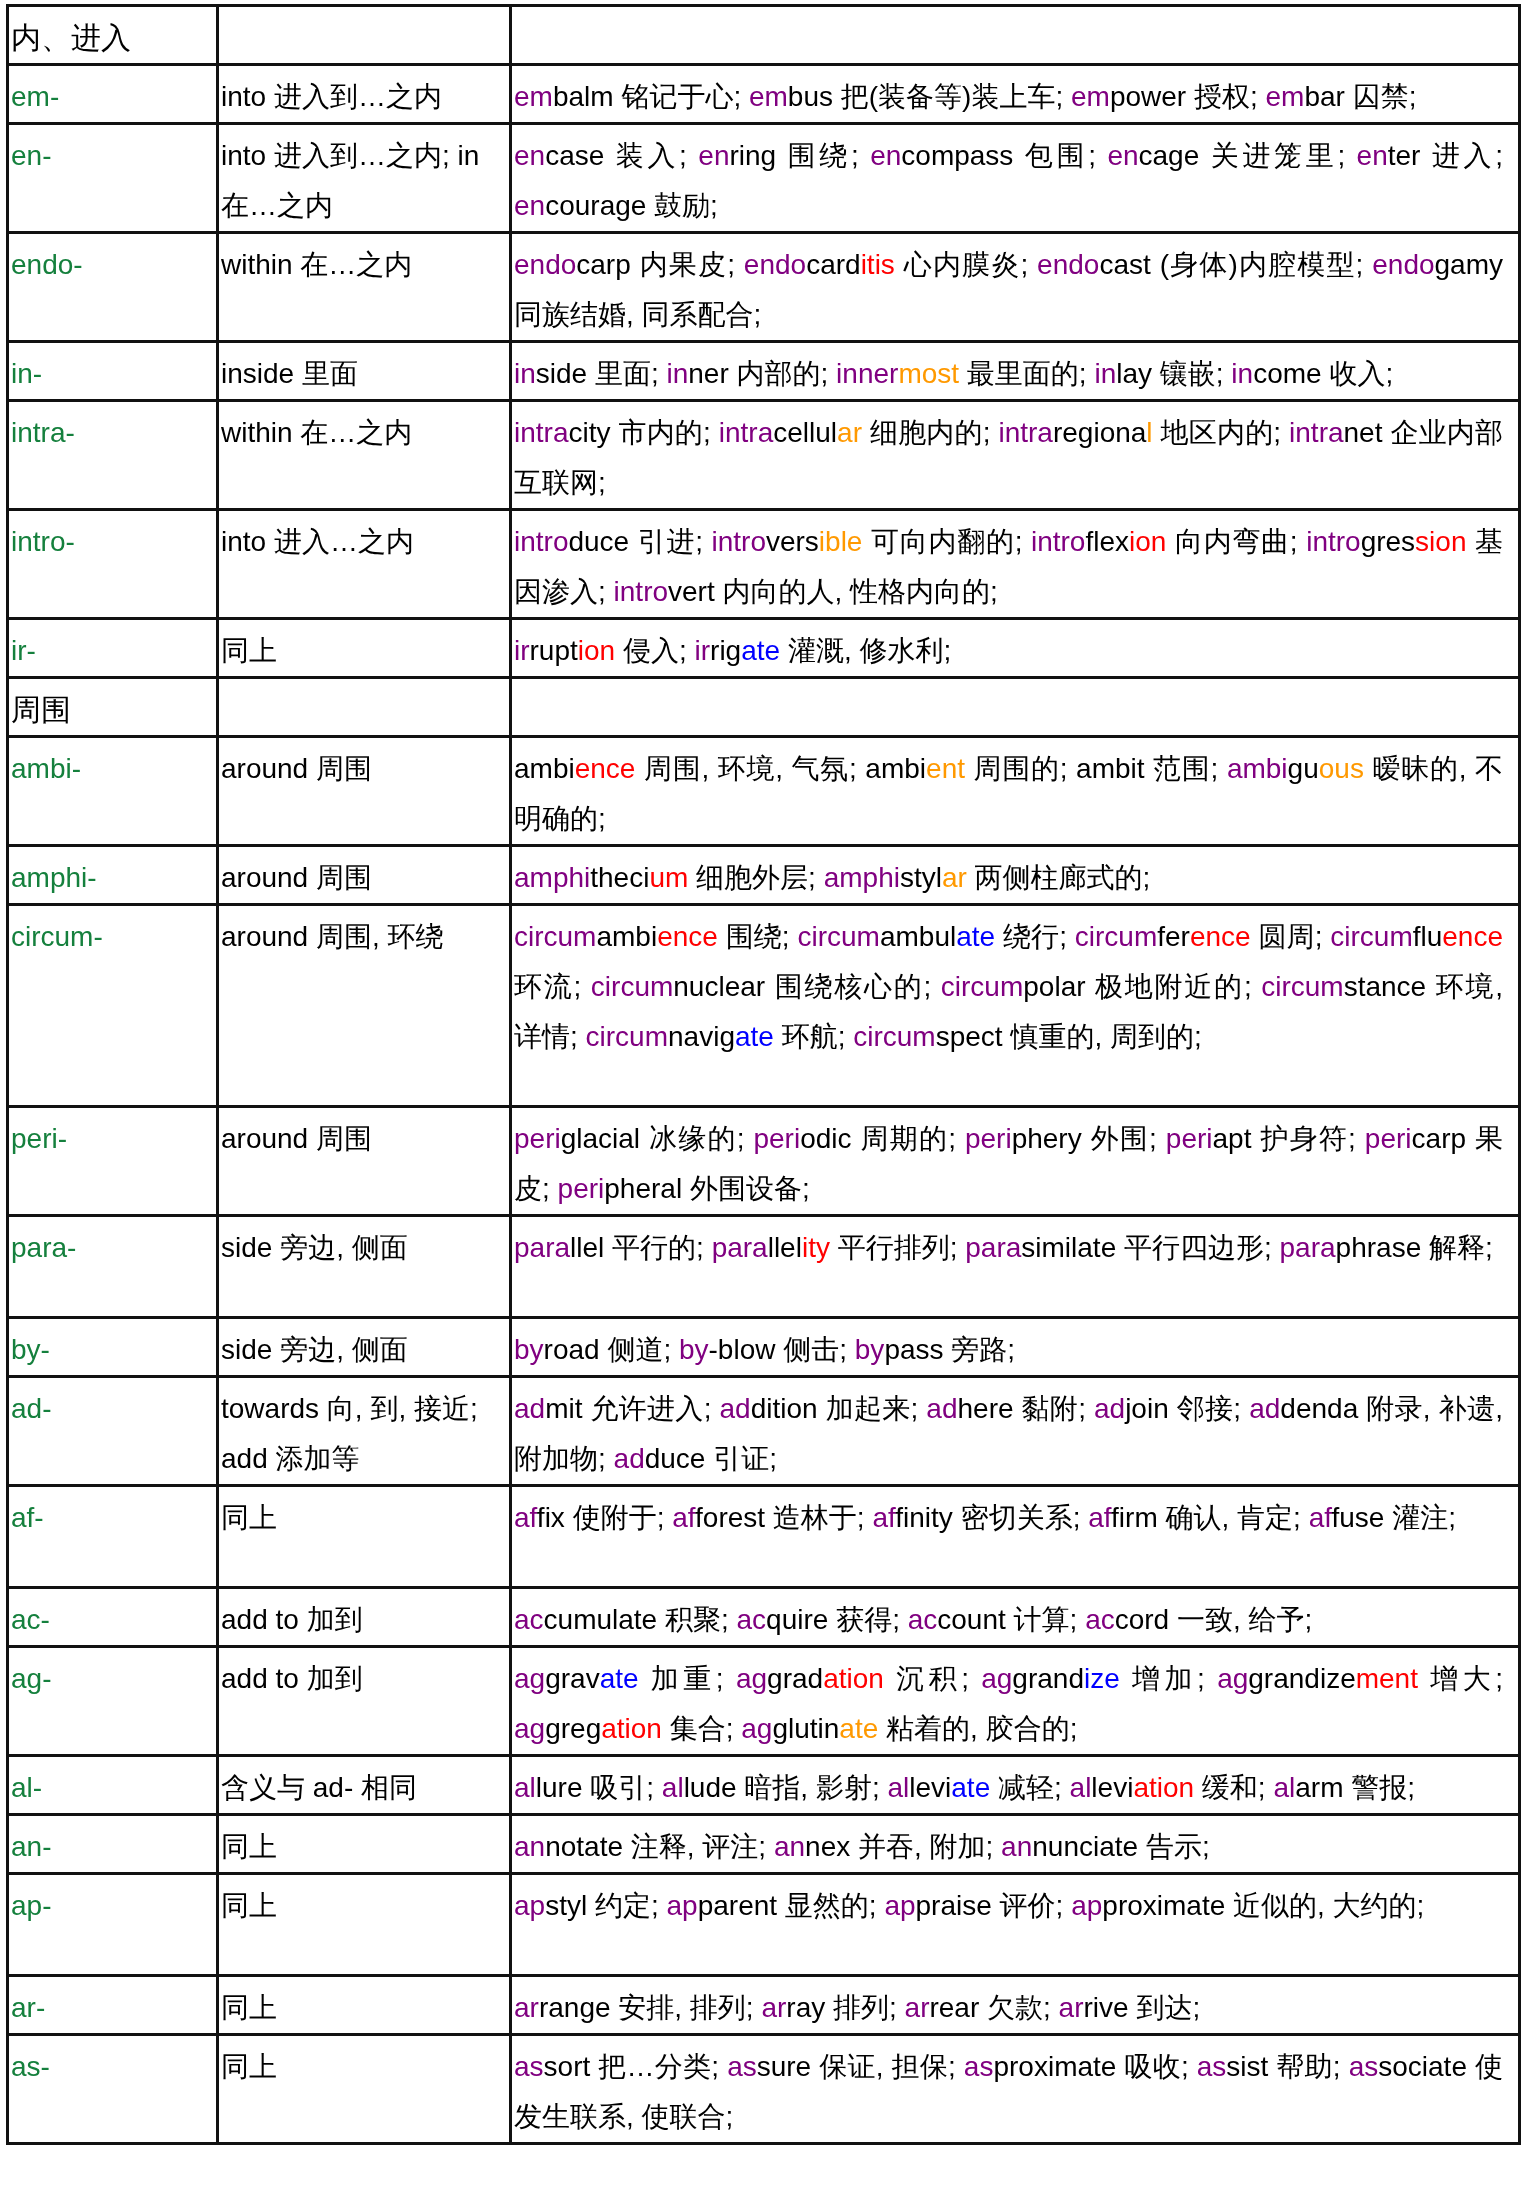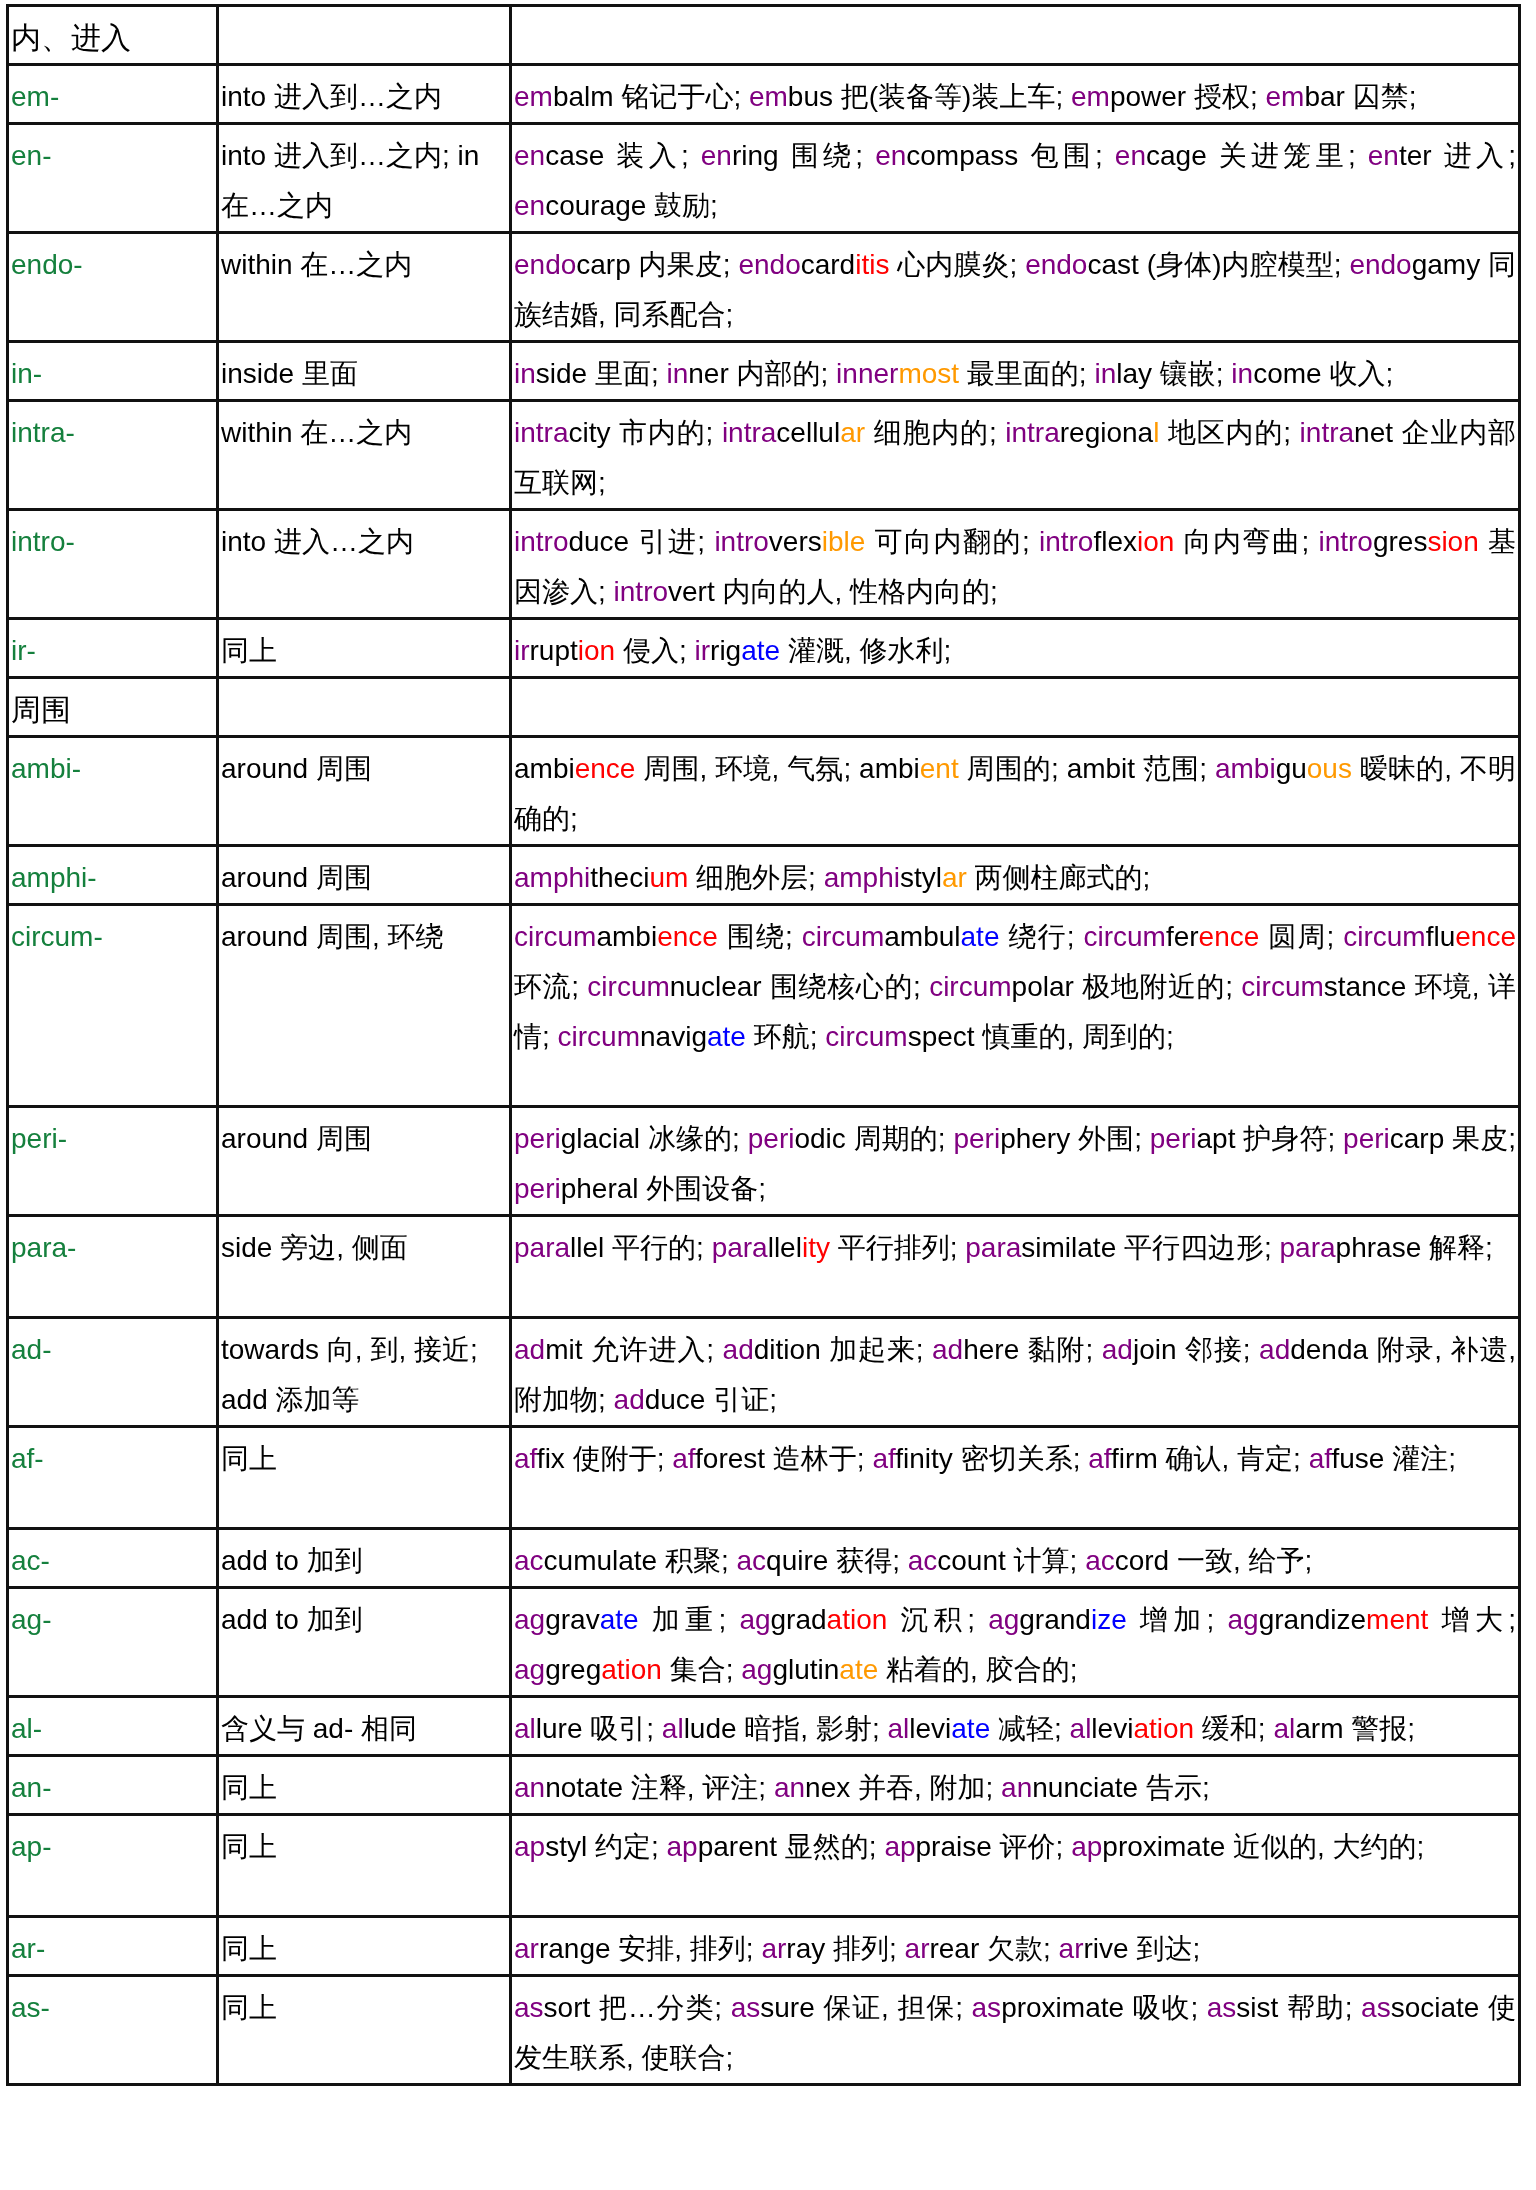--- a/index.html
+++ b/index.html
@@ -2,21 +2,21 @@
 <html><head>
   <meta charset="utf-8">
   <style>
     html, body { margin: 0; padding: 0; background: #ffffff; }
     body { width: 1536px; height: 2190px; overflow: hidden; position: relative;
       font-family: "Liberation Sans", "DejaVu Sans", sans-serif; color: #000; }
     table.roots { position: absolute; left: 6px; top: 4px; width: 1512px;
       border-collapse: collapse; table-layout: fixed; }
     table.roots td { border: 3px solid #111; vertical-align: top; padding: 6px 0 0 2px;
       font-size: 28px; line-height: 50px; overflow: hidden; white-space: normal; word-break: normal; }
-    table.roots td.c3 { text-align: justify; padding-right: 2px; }
+    table.roots td.c3 { text-align: justify; padding-right: 15px; }
     col.k1 { width: 210px; } col.k2 { width: 293px; } col.k3 { width: 1009px; }
     .r1 td { height: 43px; } .r2 td { height: 93px; } .r4 td { height: 193px; }
     .section td.c1 { font-size: 30px; }
     .prefix { color: #15803d; }
     .seg-p { color: #800080; } .seg-k { color: #000; } .seg-r { color: #ff0000; }
     .seg-o { color: #ff9900; } .seg-b { color: #0000ff; }
   </style>
 </head>
 <body>
 
@@ -90,20 +90,25 @@
       <tr class="r2">
         <td class="c1 prefix">peri-</td>
         <td class="c2">around 周围</td>
         <td class="c3"><span class="seg-p">peri</span><span class="seg-k">glacial  冰缘的; </span><span class="seg-p">peri</span><span class="seg-k">odic  周期的; </span><span class="seg-p">peri</span><span class="seg-k">phery  外围; </span><span class="seg-p">peri</span><span class="seg-k">apt  护身符; </span><span class="seg-p">peri</span><span class="seg-k">carp 果皮; </span><span class="seg-p">peri</span><span class="seg-k">pheral 外围设备;</span></td>
       </tr>
       <tr class="r2">
         <td class="c1 prefix">para-</td>
         <td class="c2">side 旁边, 侧面</td>
         <td class="c3"><span class="seg-p">para</span><span class="seg-k">llel  平行的; </span><span class="seg-p">para</span><span class="seg-k">llel</span><span class="seg-r">ity</span><span class="seg-k">  平行排列; </span><span class="seg-p">para</span><span class="seg-k">similate  平行四边形; </span><span class="seg-p">para</span><span class="seg-k">phrase 解释;</span></td>
       </tr>
+      <tr class="r1">
+        <td class="c1 prefix">by-</td>
+        <td class="c2">side 旁边, 侧面</td>
+        <td class="c3"><span class="seg-p">by</span><span class="seg-k">road 侧道; </span><span class="seg-p">by</span><span class="seg-k">-blow 侧击; </span><span class="seg-p">by</span><span class="seg-k">pass 旁路;</span></td>
+      </tr>
       <tr class="r2">
         <td class="c1 prefix">ad-</td>
         <td class="c2">towards  向, 到, 接近; add 添加等</td>
         <td class="c3"><span class="seg-p">ad</span><span class="seg-k">mit 允许进入; </span><span class="seg-p">ad</span><span class="seg-k">dition 加起来; </span><span class="seg-p">ad</span><span class="seg-k">here 黏附; </span><span class="seg-p">ad</span><span class="seg-k">join 邻接; </span><span class="seg-p">ad</span><span class="seg-k">denda 附录, 补遗, 附加物; </span><span class="seg-p">ad</span><span class="seg-k">duce 引证;</span></td>
       </tr>
       <tr class="r2">
         <td class="c1 prefix">af-</td>
         <td class="c2">同上</td>
         <td class="c3"><span class="seg-p">af</span><span class="seg-k">fix 使附于; </span><span class="seg-p">af</span><span class="seg-k">forest 造林于; </span><span class="seg-p">af</span><span class="seg-k">finity 密切关系; </span><span class="seg-p">af</span><span class="seg-k">firm 确认, 肯定; </span><span class="seg-p">af</span><span class="seg-k">fuse 灌注;</span></td>
       </tr>

